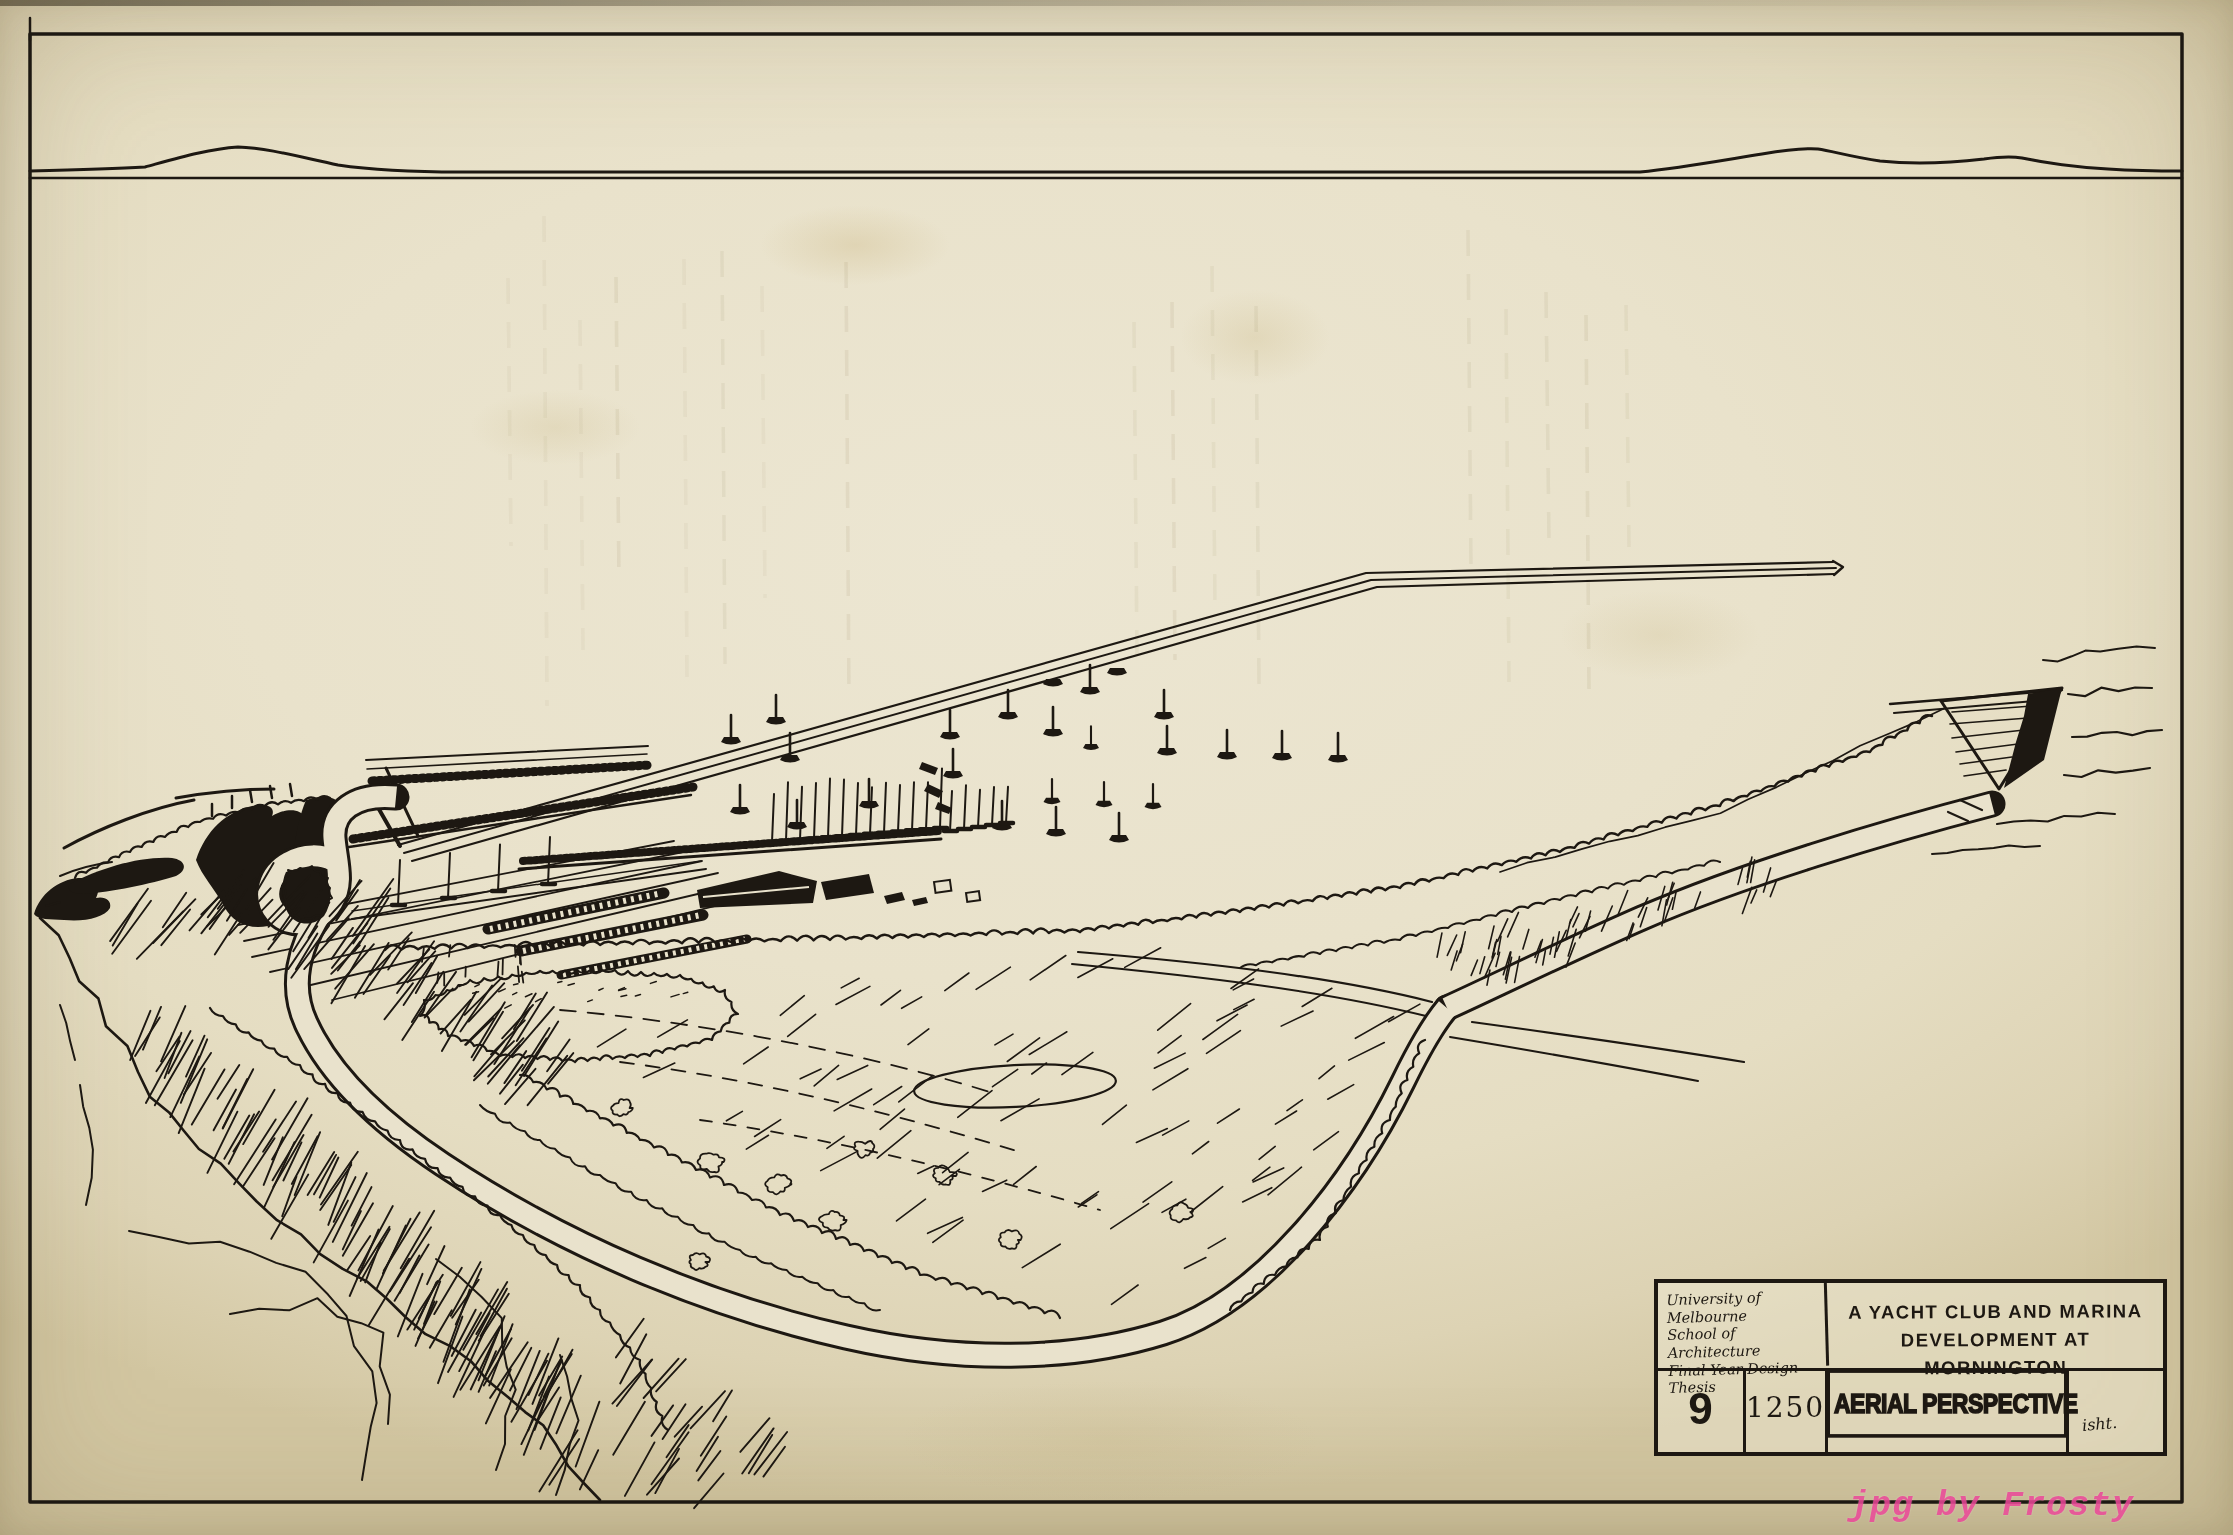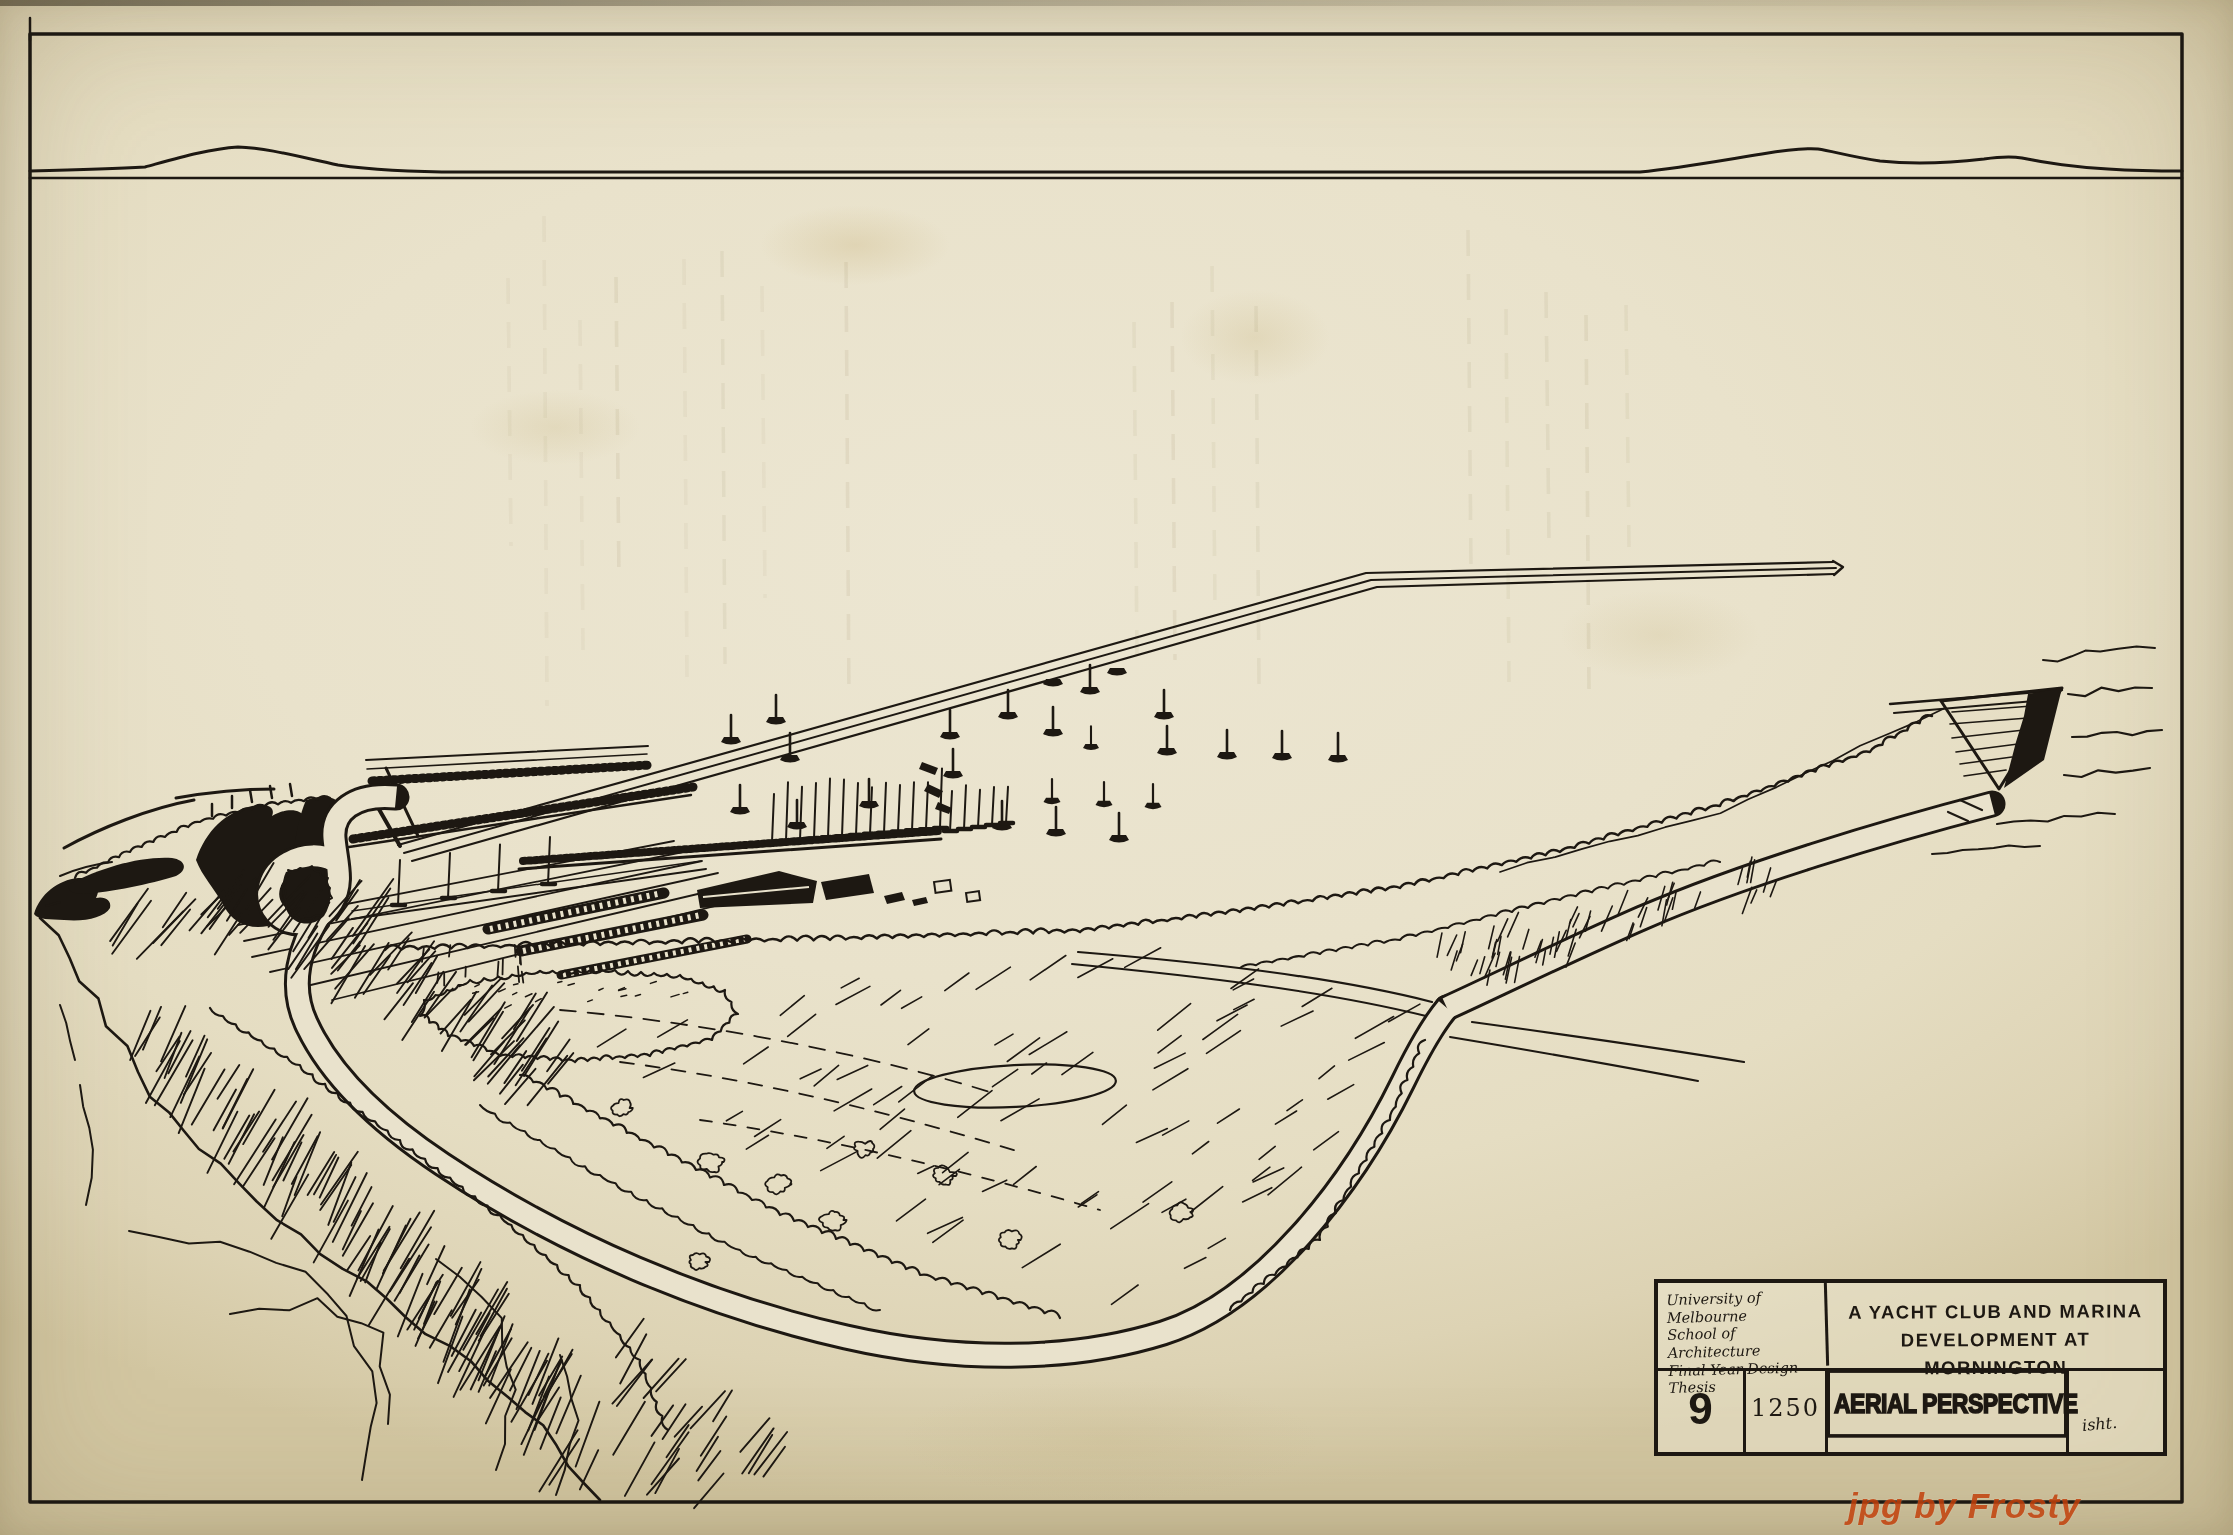--- a/index.html
+++ b/index.html
@@ -37,21 +37,21 @@
   .tb-bottom{flex:1;}
   .tb-cell{box-sizing:border-box;}
   .tb-inst{width:170px;border-right:3px solid var(--ink);padding:7px 4px 0 9px;
     font-family:"DejaVu Serif",serif;font-style:italic;font-size:14.5px;line-height:1.22;
     transform:rotate(-1.6deg);}
   .tb-title{flex:1;text-align:center;padding-top:15px;font-weight:bold;
     font-size:18.5px;letter-spacing:1.5px;line-height:1.5;transform:rotate(-0.3deg);}
   .tb-num{width:88px;border-right:3px solid var(--ink);display:flex;align-items:center;justify-content:center;
     font-size:44px;font-weight:bold;padding-bottom:6px;}
   .tb-scale{width:82px;border-right:3px solid var(--ink);display:flex;align-items:center;justify-content:center;
-    font-size:24px;letter-spacing:2px;padding-bottom:8px;font-family:"DejaVu Serif",serif;}
+    font-size:28px;letter-spacing:2px;padding-bottom:8px;font-family:"DejaVu Serif",serif;}
   .tb-drawing{width:241px;border-right:3px solid var(--ink);position:relative;}
   .tb-drawing-box{position:absolute;left:-1px;right:-1px;top:4px;bottom:20px;border:3px solid var(--ink);
     display:flex;align-items:center;padding-left:4px;
     font-size:23px;font-weight:900;letter-spacing:-0.5px;-webkit-text-stroke:1.4px var(--ink);
     transform:scaleY(1.2);transform-origin:center;white-space:nowrap;}
   .tb-sig{flex:1;font-family:"DejaVu Serif",serif;font-style:italic;font-size:16px;
     padding:42px 0 0 12px;transform:rotate(-5deg);}
 
   .watermark{
     position:absolute;left:1848px;top:1486px;z-index:5;
@@ -765,15 +765,15 @@
   <div class="tb-row tb-bottom">
     <div class="tb-cell tb-num">9</div>
     <div class="tb-cell tb-scale">1250</div>
     <div class="tb-cell tb-drawing">
       <div class="tb-drawing-box">AERIAL PERSPECTIVE</div>
     </div>
     <div class="tb-cell tb-sig">isht.</div>
   </div>
 </div>
 
-<div class="watermark" style="color: #c2410c;">jpg by Frosty</div>
+<div class="watermark" style="color: #ec4899; font-family: Liberation Mono, monospace;">jpg by Frosty</div>
 
 <div class="edge-vignette"></div>
 
 </body></html>

